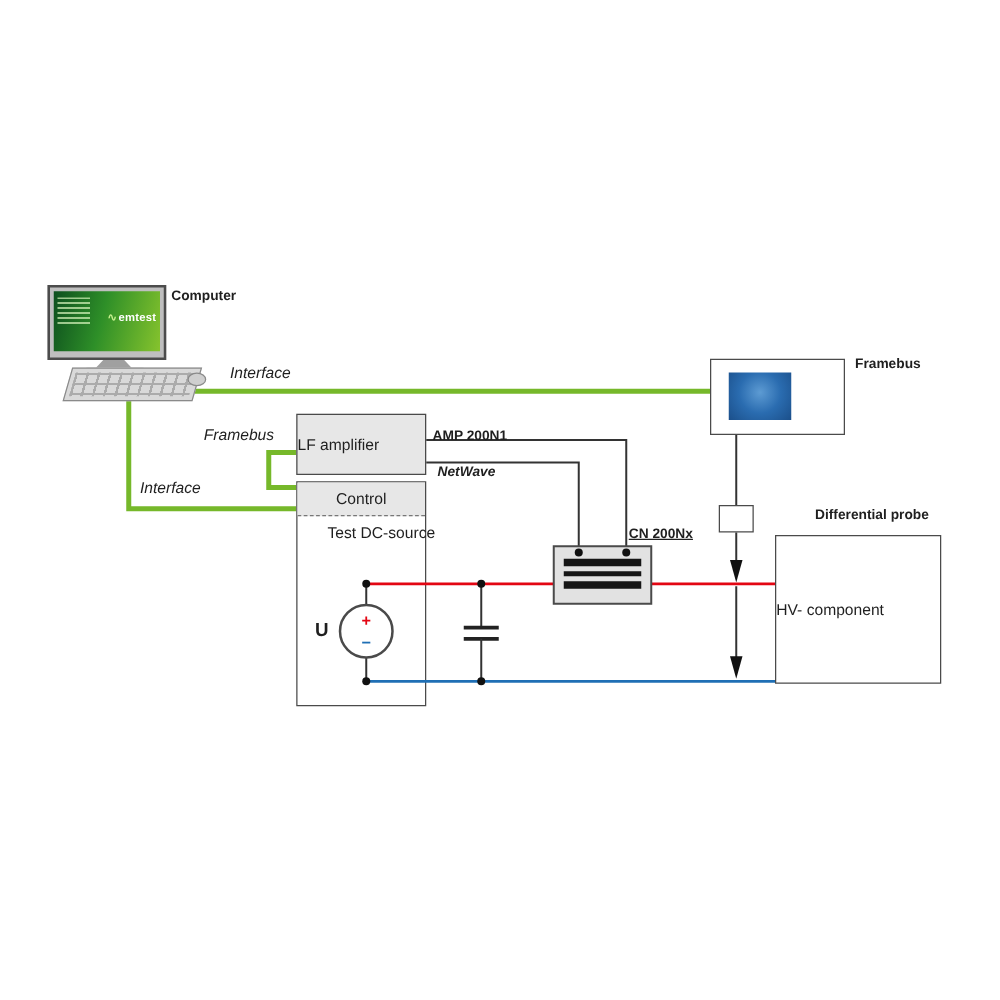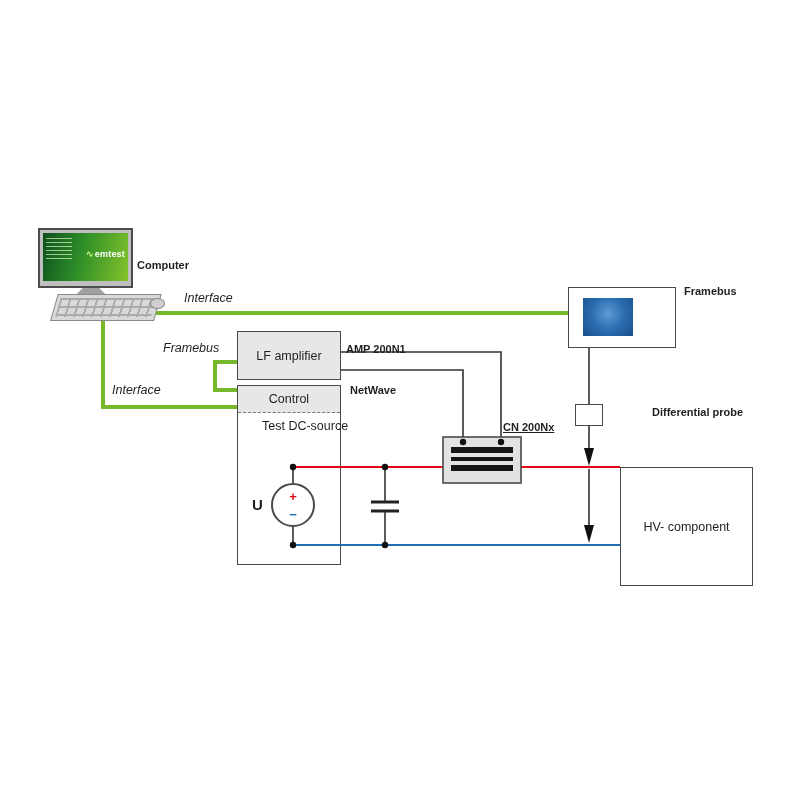--- a/index.html
+++ b/index.html
@@ -16,21 +16,21 @@
   .uw{stroke:var(--blue,#1f6fb5);stroke-width:2.2;fill:none;}
   .plate{stroke:#222;stroke-width:3;fill:none;}
   .dot{fill:#111;}
   .arrow{fill:#111;}
   .cnbox{fill:#e2e2e2;stroke:var(--border,#4a4a4a);stroke-width:1.6;}
   .cnbar{fill:#161616;}
   .srccircle{fill:#fff;stroke:var(--border,#4a4a4a);stroke-width:2;}
 
   
   .box{position:absolute;z-index:1;background:#fff;border:1.6px solid var(--border,#4a4a4a);
-       box-sizing:border-box;display:flex;align-items:center;justify-content:center;
+       box-sizing:border-box;display:flex;align-items:center;
        font-size:12.5px;}
   .graybox{background:#e7e7e7;}
 
   
   .monitor{position:absolute;left:38px;top:228px;width:95px;height:60px;z-index:1;
            background:#bfbfbf;border:2px solid #4c4c4c;box-sizing:border-box;padding:3px 3px 5px 3px;}
   .screen{position:relative;width:100%;height:100%;
           background:linear-gradient(105deg,#0d4f1e 0%,#2e8f28 45%,#86c32d 100%);overflow:hidden;}
   .screen-lines{position:absolute;left:3px;top:5px;width:26px;height:22px;
           background:repeating-linear-gradient(to bottom,rgba(230,255,200,.65) 0 1px,transparent 1px 4px);}
@@ -100,21 +100,21 @@
   </div>
 
   <div class="box" style="left:237px;top:385px;width:104px;height:180px;justify-content:flex-start;align-items:flex-start;">
     <div class="controlstrip">
       <span>Control</span>
     </div>
   </div>
 
   <div class="box" style="left:575px;top:404px;width:28px;height:22px;"></div>
 
-  <div class="box" style="left:620px;top:467px;width:133px;height:119px;">
+  <div class="box" style="left:620px;top:428px;width:133px;height:119px;">
     <span>HV- component</span>
   </div>
 
   <svg id="svgO" class="layer" width="800" height="800">
 
     <path class="bw" d="M341,352 H501 V437"></path>
     <path class="bw" d="M341,370 H463 V437"></path>
 
     <path class="bw" d="M589,348 V404"></path>
     <path class="bw" d="M589,426 V449"></path>
@@ -140,26 +140,26 @@
     <rect class="cnbar" x="451" y="465" width="62" height="6"></rect>
 
     <circle class="dot" cx="293" cy="467" r="3.2"></circle>
     <circle class="dot" cx="293" cy="545" r="3.2"></circle>
     <circle class="dot" cx="385" cy="467" r="3.2"></circle>
     <circle class="dot" cx="385" cy="545" r="3.2"></circle>
     <circle class="dot" cx="463" cy="442" r="3.2"></circle>
     <circle class="dot" cx="501" cy="442" r="3.2"></circle>
   </svg>
 
-  <div class="lbl b" style="left:137px;top:231px;margin-top:28px;">Computer</div>
+  <div class="lbl b" style="left:137px;top:231px;">Computer</div>
   <div class="lbl i" style="left:184px;top:291px;">Interface</div>
   <div class="lbl b" style="left:684px;top:285px;">Framebus</div>
   <div class="lbl i" style="left:163px;top:341px;text-align:center;">Framebus</div>
   <div class="lbl b" style="left:346px;top:343px;">AMP 200N1</div>
-  <div class="lbl b" style="left:350px;top:384px;">NetWave</div>
+  <div class="lbl b" style="left:350px;top:372px;font-style:italic;">NetWave</div>
   <div class="lbl i" style="left:112px;top:383px;">Interface</div>
   <div class="lbl n" style="left:243px;top:419px;margin-left:19px;">Test DC-source</div>
   <div class="lbl b" style="left:503px;top:421px;text-decoration:underline;">CN 200Nx</div>
   <div class="lbl b" style="left:612px;top:406px;padding-left:40px;">Differential probe</div>
   <div class="lbl ulbl" style="left:252px;top:496px;">U</div>
   <div class="plus">+</div>
   <div class="minus">−</div>
 
 </div>
 

